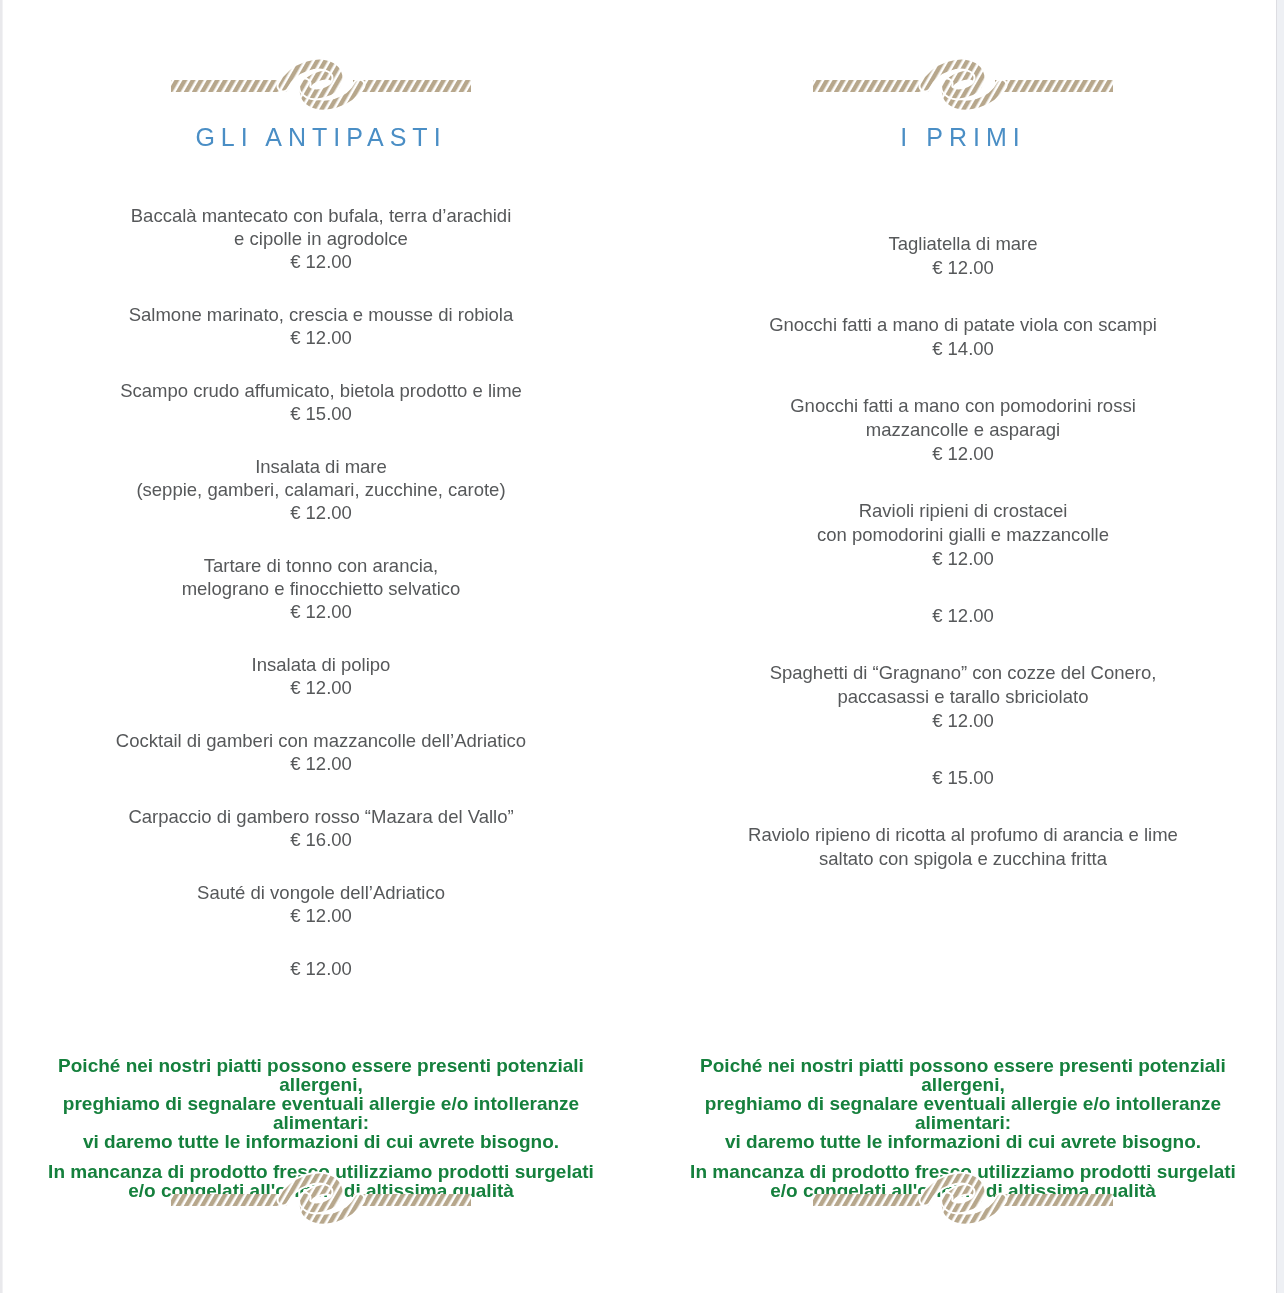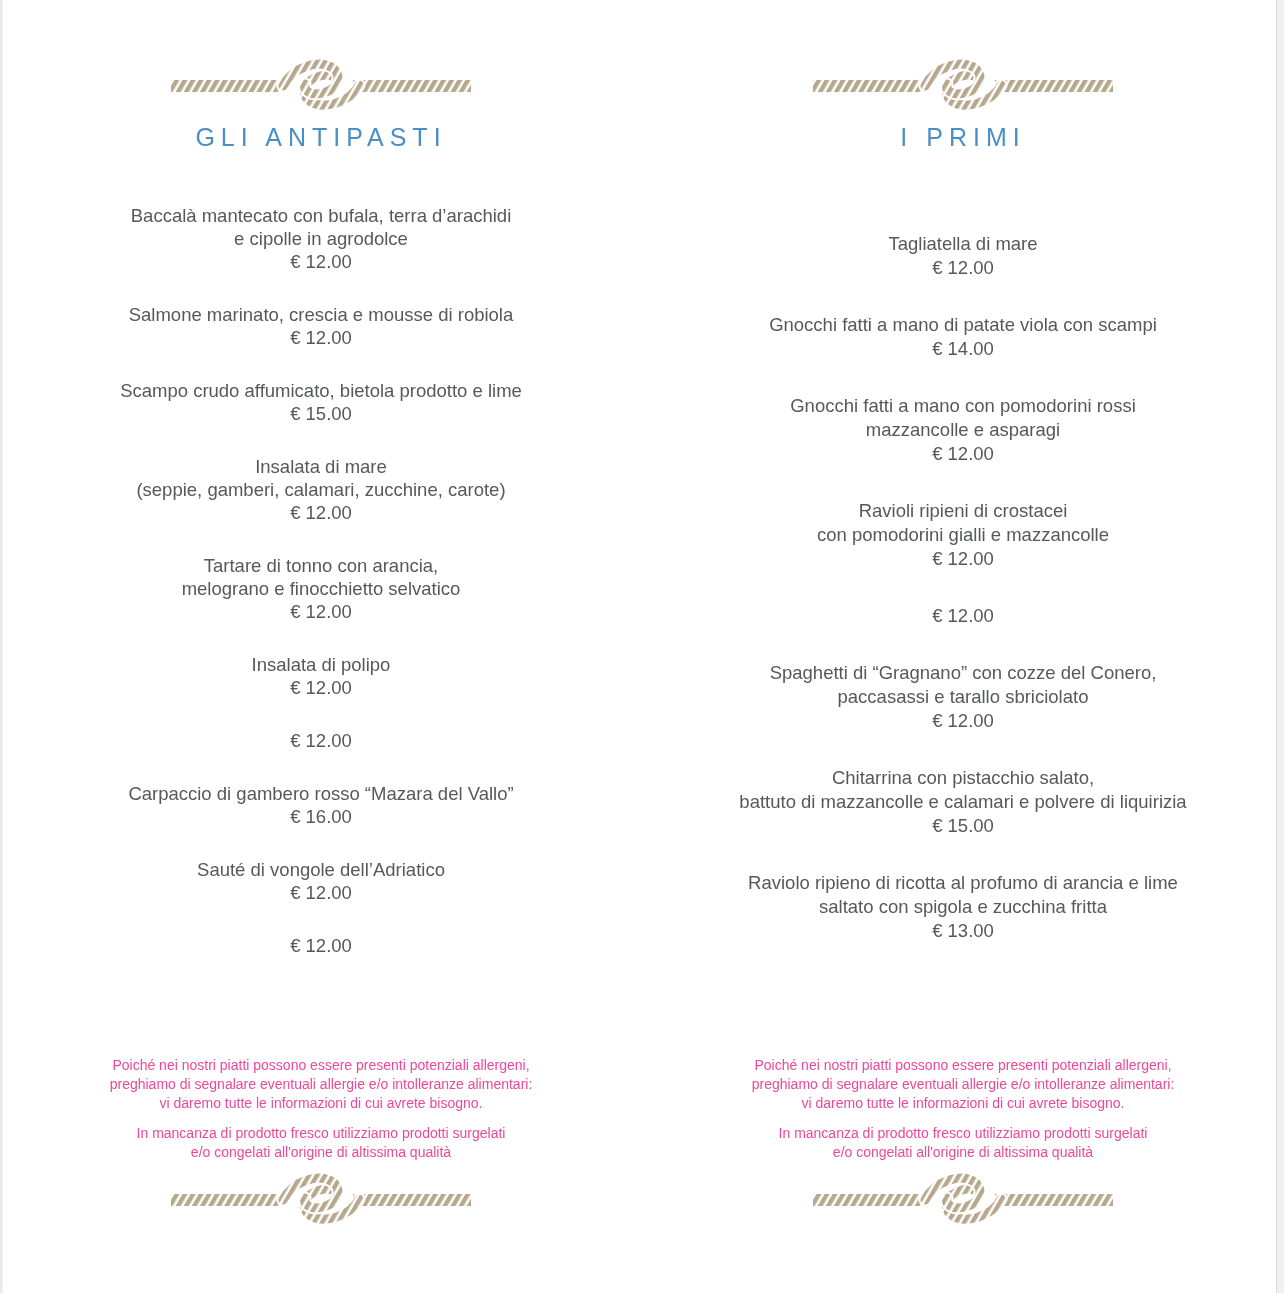--- a/index.html
+++ b/index.html
@@ -40,21 +40,21 @@
     color:#56585a; font-size:18.5px; line-height:23px; font-weight:300;
     white-space:pre-line;
   }
   .column[data-col="1"] .dish-name, .column[data-col="1"] .dish-price { line-height:24px; }
 
   .notes {
     position:absolute; top:1056px; left:50%; transform:translateX(-50%);
     width:580px; text-align:center;
   }
   .notes p {
-    color:#ec4899; font-size:14px; line-height:19px; font-weight:400;
+    color:#15803d; font-size:19px; line-height:19px; font-weight:700;
     white-space:pre-line;
   }
   .notes p + p { margin-top:11px; }
 
   .hidden-defs { position:absolute; width:0; height:0; overflow:hidden; }
 </style>
 </head>
 <body>
 
 <svg class="hidden-defs" aria-hidden="true">
@@ -105,20 +105,21 @@
           <div class="menu-item">
             <div class="dish-name">Tartare di tonno con arancia,
 melograno e finocchietto selvatico</div>
             <div class="dish-price">€ 12.00</div>
           </div>
           <div class="menu-item">
             <div class="dish-name">Insalata di polipo</div>
             <div class="dish-price">€ 12.00</div>
           </div>
           <div class="menu-item">
+            <div class="dish-name">Cocktail di gamberi con mazzancolle dell’Adriatico</div>
             <div class="dish-price">€ 12.00</div>
           </div>
           <div class="menu-item">
             <div class="dish-name">Carpaccio di gambero rosso “Mazara del Vallo”</div>
             <div class="dish-price">€ 16.00</div>
           </div>
           <div class="menu-item">
             <div class="dish-name">Sauté di vongole dell’Adriatico</div>
             <div class="dish-price">€ 12.00</div>
           </div>
@@ -178,28 +179,25 @@
           </div>
           <div class="menu-item">
             <div class="dish-price">€ 12.00</div>
           </div>
           <div class="menu-item">
             <div class="dish-name">Spaghetti di “Gragnano” con cozze del Conero,
 paccasassi e tarallo sbriciolato</div>
             <div class="dish-price">€ 12.00</div>
           </div>
           <div class="menu-item">
-            <div class="dish-name">Chitarrina con pistacchio salato,
-battuto di mazzancolle e calamari e polvere di liquirizia</div>
             <div class="dish-price">€ 15.00</div>
           </div>
           <div class="menu-item">
             <div class="dish-name">Raviolo ripieno di ricotta al profumo di arancia e lime
 saltato con spigola e zucchina fritta</div>
-            <div class="dish-price">€ 13.00</div>
           </div>
         </div>
       <div class="notes">
         <p>Poiché nei nostri piatti possono essere presenti potenziali allergeni,
 preghiamo di segnalare eventuali allergie e/o intolleranze alimentari:
 vi daremo tutte le informazioni di cui avrete bisogno.</p>
         <p>In mancanza di prodotto fresco utilizziamo prodotti surgelati
 e/o congelati all'origine di altissima qualità</p>
       </div>
       <div class="rope rope-bottom">

